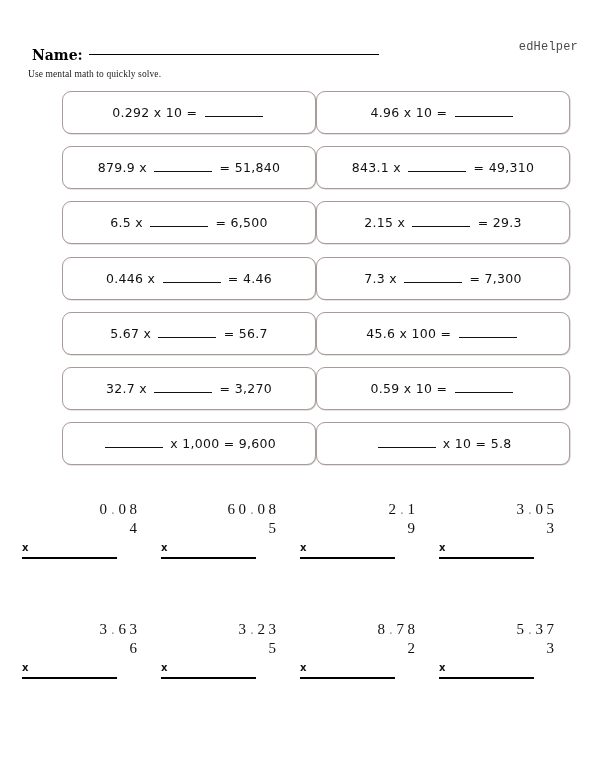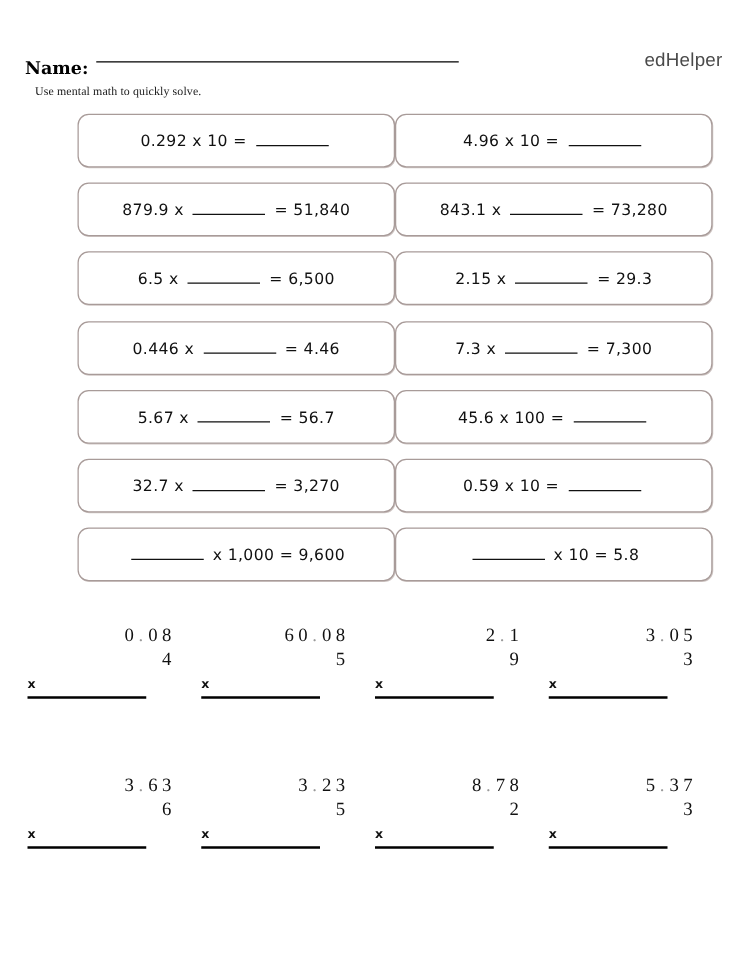--- a/index.html
+++ b/index.html
@@ -13,31 +13,31 @@
     position: relative;
     font-family: "DejaVu Sans", sans-serif;
     overflow: hidden;
   }
 
   
   .logo {
     position: absolute;
     top: 40px;
     right: 22px;
-    font-family: Liberation Sans, sans-serif;
-    font-size: 15px;
+    font-family: Liberation Mono, monospace;
+    font-size: 12px;
     color: #4a4a4a;
     letter-spacing: 0.2px;
   }
   .name-row {
     position: absolute;
     top: 48px;
-    left: 20px;
-    display: flex;
-    align-items: flex-start;
+    left: 32px;
+    display: flex;
+    align-items: center;
   }
   .name-label {
     font-family: "DejaVu Serif", serif;
     font-weight: bold;
     font-size: 14px;
     color: #000;
     line-height: 14px;
   }
   .name-line {
     width: 290px;
@@ -166,21 +166,21 @@
       </div>
       <div class="pbox">
         <span class="expr"><span>4.96 x 10 = </span><span class="blank"></span></span>
       </div>
     </div>
     <div class="box-row">
       <div class="pbox">
         <span class="expr"><span>879.9 x </span><span class="blank"></span><span> = 51,840</span></span>
       </div>
       <div class="pbox">
-        <span class="expr"><span>843.1 x </span><span class="blank"></span><span> = 73,280</span></span>
+        <span class="expr"><span>843.1 x </span><span class="blank"></span><span> = 49,310</span></span>
       </div>
     </div>
     <div class="box-row">
       <div class="pbox">
         <span class="expr"><span>6.5 x </span><span class="blank"></span><span> = 6,500</span></span>
       </div>
       <div class="pbox">
         <span class="expr"><span>2.15 x </span><span class="blank"></span><span> = 29.3</span></span>
       </div>
     </div>

